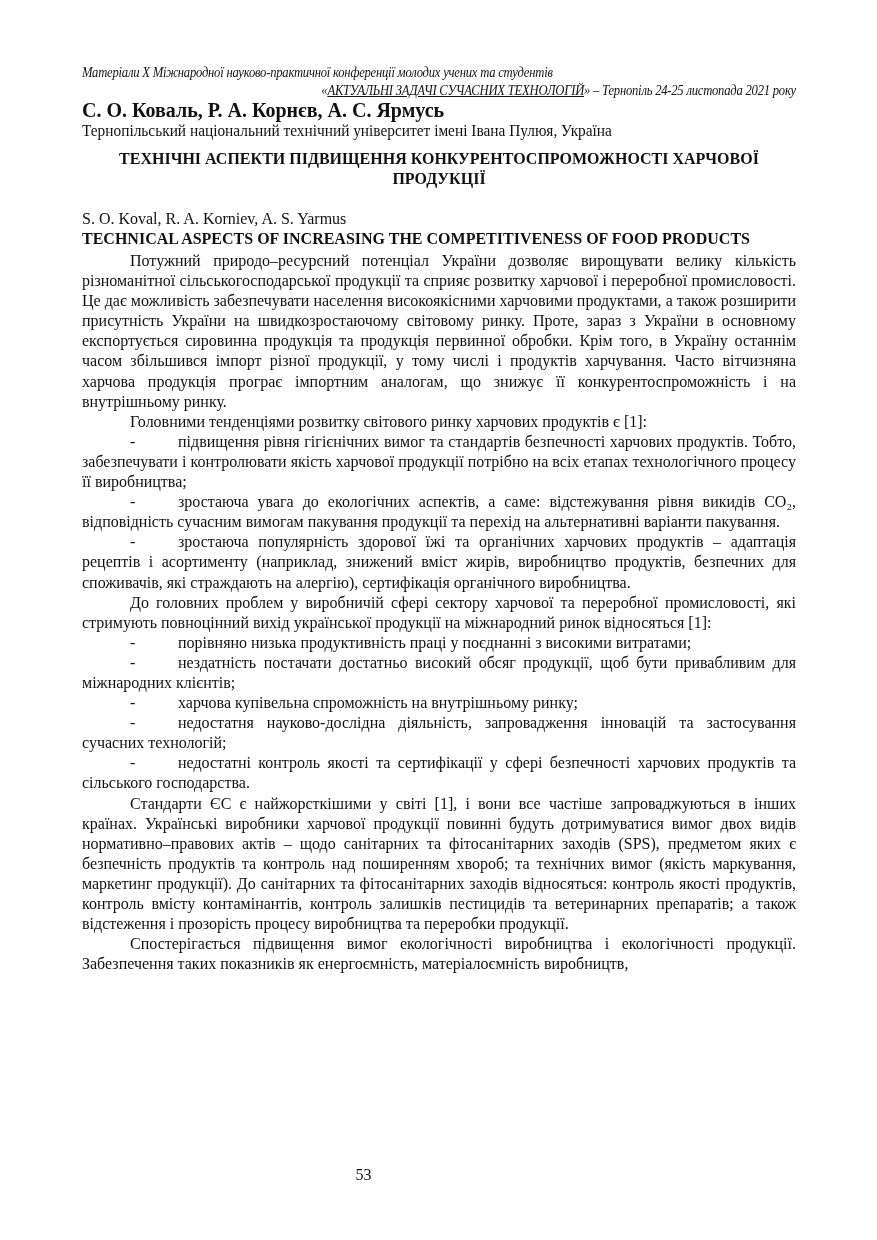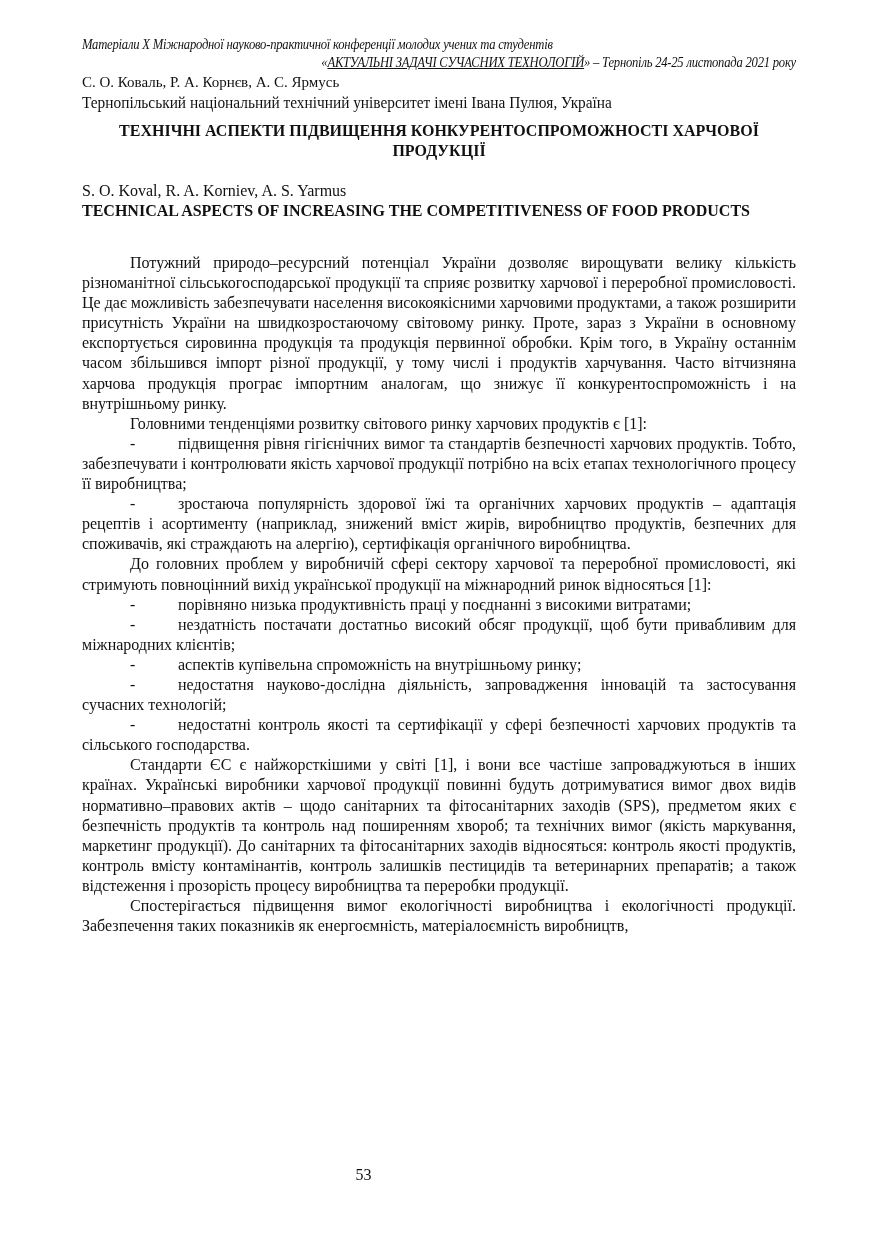--- a/index.html
+++ b/index.html
@@ -1,27 +1,27 @@
 <!DOCTYPE html>
 <html><head>
 <meta charset="utf-8">
 <style>
   html, body { margin: 0; padding: 0; background: #ffffff; }
   body { width: 877px; height: 1240px; position: relative; overflow: hidden; color: #111; }
-  .page { position: absolute; left: 82px; top: 36px; width: 714px; font-family: "Liberation Serif", serif; }
+  .page { position: absolute; left: 82px; top: 64px; width: 714px; font-family: "Liberation Serif", serif; }
   .hdr { font-style: italic; font-size: 13.6px; line-height: 18px; letter-spacing: -0.25px; transform: scaleX(0.93); transform-origin: left; white-space: nowrap; }
   .hdr2 { text-align: right; transform-origin: right; }
   .hdr2 .u { text-decoration: underline; }
   .udk { font-weight: bold; font-size: 16px; line-height: 20px; margin-top: 3px; }
-  .authors { font-weight: normal; font-size: 15px; line-height: 20px; }
+  .authors { font-weight: bold; font-size: 20px; line-height: 20px; }
   .affil { font-size: 16px; line-height: 21px; transform: scaleX(0.96); transform-origin: left; white-space: nowrap; }
   .title-ua { font-weight: bold; font-size: 16px; line-height: 20px; text-align: center; margin-top: 8px; }
   .authors-en { font-weight: normal; font-size: 16px; line-height: 20px; margin-top: 20px; }
   .title-en { font-weight: bold; font-size: 16px; line-height: 20px; text-align: left; }
-  .body { margin-top: 32px; font-size: 16px; line-height: 20.1px; text-align: justify; }
+  .body { margin-top: 2px; font-size: 16px; line-height: 20.1px; text-align: justify; }
   .p { text-indent: 48px; margin: 0; }
   .li { margin: 0; text-indent: 48px; }
   .li .dash { display: inline-block; width: 48px; text-indent: 0; }
   .pnum { position: absolute; left: 0; width: 727px; top: 1166px; text-align: center; font-family: "Liberation Serif", serif; font-size: 16px; }
 </style>
 </head>
 <body>
 
 <div class="page">
   <div class="hdr">Матеріали X Міжнародної науково-практичної конференції молодих учених та студентів</div>
@@ -31,25 +31,26 @@
   <div class="affil">Тернопільський національний технічний університет імені Івана Пулюя, Україна</div>
 
   <div class="title-ua">ТЕХНІЧНІ АСПЕКТИ ПІДВИЩЕННЯ КОНКУРЕНТОСПРОМОЖНОСТІ ХАРЧОВОЇ ПРОДУКЦІЇ</div>
   <div class="authors-en">S. O. Koval, R. A. Korniev, A. S. Yarmus</div>
   <div class="title-en">TECHNICAL ASPECTS OF INCREASING THE COMPETITIVENESS OF FOOD PRODUCTS</div>
 
   <div class="body">
     <p class="p">Потужний природо–ресурсний потенціал України дозволяє вирощувати велику кількість різноманітної сільськогосподарської продукції та сприяє розвитку харчової і переробної промисловості. Це дає можливість забезпечувати населення високоякісними харчовими продуктами, а також розширити присутність України на швидкозростаючому світовому ринку. Проте, зараз з України в основному експортується сировинна продукція та продукція первинної обробки. Крім того, в Україну останнім часом збільшився імпорт різної продукції, у тому числі і продуктів харчування. Часто вітчизняна харчова продукція програє імпортним аналогам, що знижує її конкурентоспроможність і на внутрішньому ринку.</p>
     <p class="p">Головними тенденціями розвитку світового ринку харчових продуктів є [1]:</p>
     <p class="li"><span class="dash">-</span><span>підвищення рівня гігієнічних вимог та стандартів безпечності харчових продуктів. Тобто, забезпечувати і контролювати якість харчової продукції потрібно на всіх етапах технологічного процесу її виробництва;</span></p>
+    <p class="li"><span class="dash">-</span><span>зростаюча увага до екологічних аспектів, а саме: відстежування рівня викидів CO₂, відповідність сучасним вимогам пакування продукції та перехід на альтернативні варіанти пакування.</span></p>
     <p class="li"><span class="dash">-</span><span>зростаюча популярність здорової їжі та органічних харчових продуктів – адаптація рецептів і асортименту (наприклад, знижений вміст жирів, виробництво продуктів, безпечних для споживачів, які страждають на алергію), сертифікація органічного виробництва.</span></p>
     <p class="p">До головних проблем у виробничій сфері сектору харчової та переробної промисловості, які стримують повноцінний вихід української продукції на міжнародний ринок відносяться [1]:</p>
     <p class="li"><span class="dash">-</span><span>порівняно низька продуктивність праці у поєднанні з високими витратами;</span></p>
     <p class="li"><span class="dash">-</span><span>нездатність постачати достатньо високий обсяг продукції, щоб бути привабливим для міжнародних клієнтів;</span></p>
-    <p class="li"><span class="dash">-</span><span>аспектів купівельна спроможність на внутрішньому ринку;</span></p>
+    <p class="li"><span class="dash">-</span><span>харчова купівельна спроможність на внутрішньому ринку;</span></p>
     <p class="li"><span class="dash">-</span><span>недостатня науково-дослідна діяльність, запровадження інновацій та застосування сучасних технологій;</span></p>
     <p class="li"><span class="dash">-</span><span>недостатні контроль якості та сертифікації у сфері безпечності харчових продуктів та сільського господарства.</span></p>
     <p class="p">Стандарти ЄС є найжорсткішими у світі [1], і вони все частіше запроваджуються в інших країнах. Українські виробники харчової продукції повинні будуть дотримуватися вимог двох видів нормативно–правових актів – щодо санітарних та фітосанітарних заходів (SPS), предметом яких є безпечність продуктів та контроль над поширенням хвороб; та технічних вимог (якість маркування, маркетинг продукції). До санітарних та фітосанітарних заходів відносяться: контроль якості продуктів, контроль вмісту контамінантів, контроль залишків пестицидів та ветеринарних препаратів; а також відстеження і прозорість процесу виробництва та переробки продукції.</p>
     <p class="p">Спостерігається підвищення вимог екологічності виробництва і екологічності продукції. Забезпечення таких показників як енергоємність, матеріалоємність виробництв,</p>
   </div>
 </div>
 
 <div class="pnum">53</div>
 
 </body></html>

